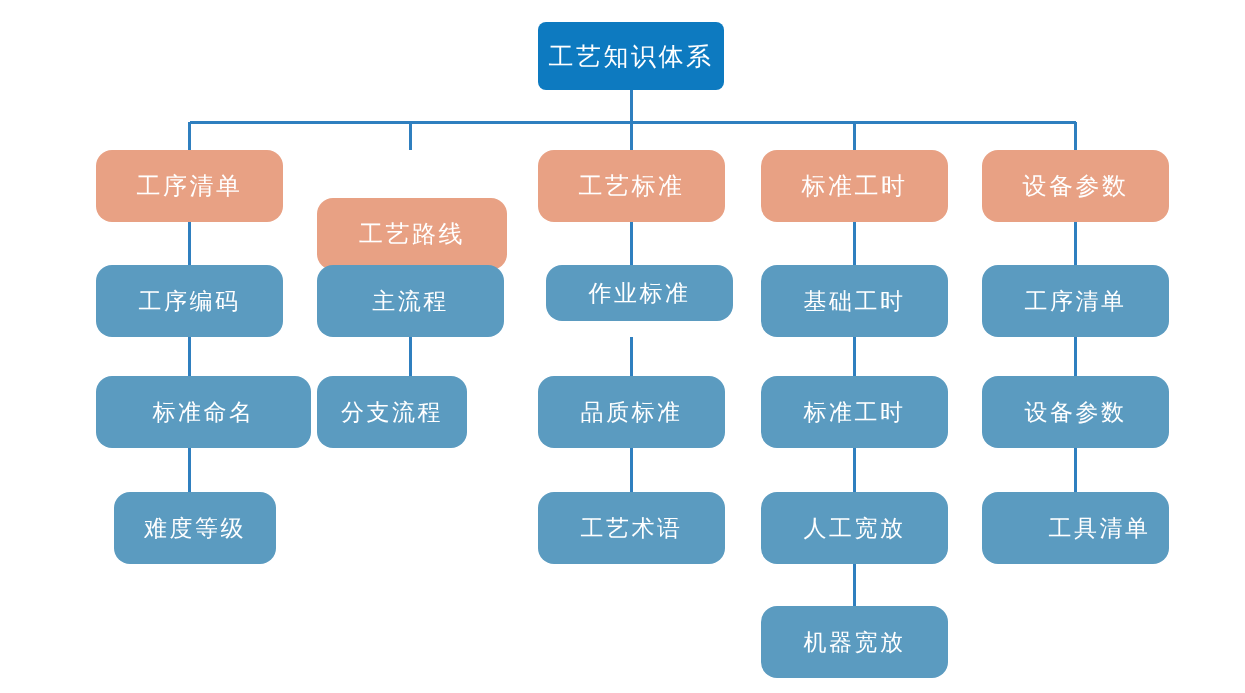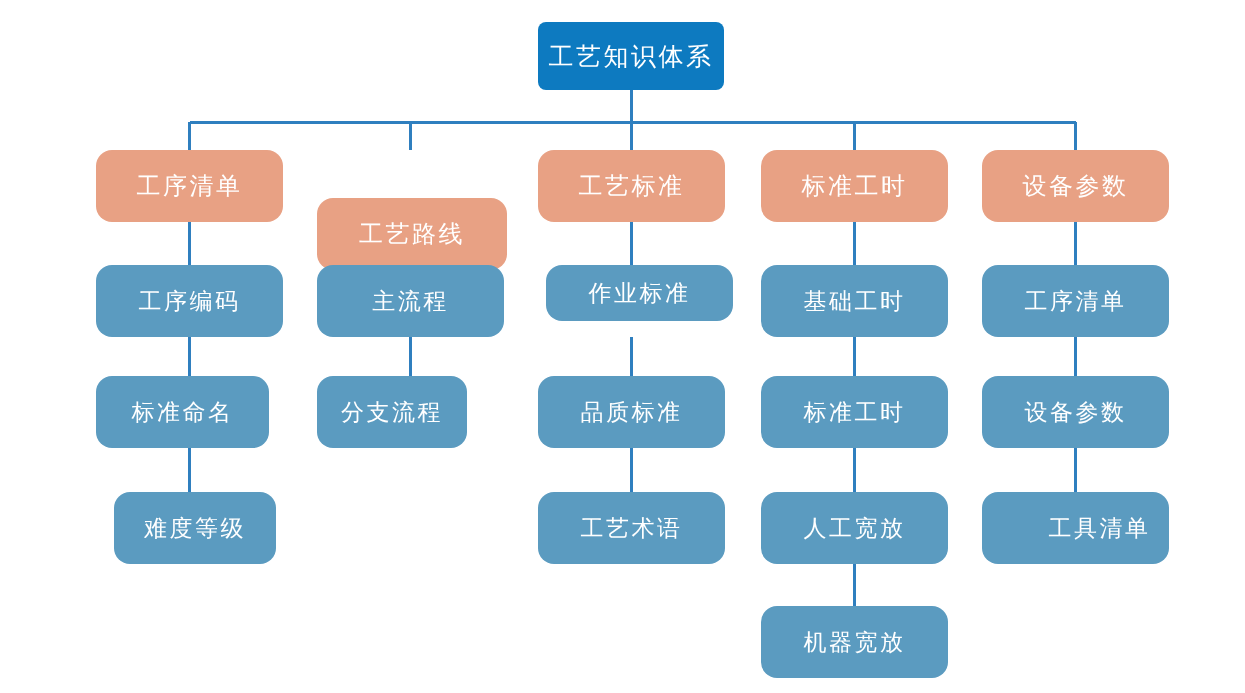--- a/index.html
+++ b/index.html
@@ -77,21 +77,21 @@
       <line x1="854.5" y1="448" x2="854.5" y2="492" stroke="#2F7FBF" stroke-width="3" shape-rendering="crispEdges"></line>
       <line x1="854.5" y1="564" x2="854.5" y2="606" stroke="#2F7FBF" stroke-width="3" shape-rendering="crispEdges"></line>
       <line x1="1075.5" y1="122" x2="1075.5" y2="150" stroke="#2F7FBF" stroke-width="3" shape-rendering="crispEdges"></line>
       <line x1="1075.5" y1="222" x2="1075.5" y2="265" stroke="#2F7FBF" stroke-width="3" shape-rendering="crispEdges"></line>
       <line x1="1075.5" y1="337" x2="1075.5" y2="376" stroke="#2F7FBF" stroke-width="3" shape-rendering="crispEdges"></line>
       <line x1="1075.5" y1="448" x2="1075.5" y2="492" stroke="#2F7FBF" stroke-width="3" shape-rendering="crispEdges"></line>
     </svg>
 <div class="node node-root" style="left: 538px; top: 22px; width: 186px; height: 68px;">工艺知识体系</div>
     <div class="node node-category" style="left: 96px; top: 150px; width: 187px; height: 72px;">工序清单</div>
     <div class="node node-leaf" style="left: 96px; top: 265px; width: 187px; height: 72px;">工序编码</div>
-    <div class="node node-leaf" style="left: 96px; top: 376px; width: 173px; height: 72px;">标准命名</div>
+    <div class="node node-leaf" style="left: 96px; top: 376px; width: 215px; height: 72px;">标准命名</div>
     <div class="node node-leaf" style="left: 96px; top: 492px; width: 162px; height: 72px; margin-left: 18px;">难度等级</div>
     <div class="node node-category" style="left: 317px; top: 150px; width: 190px; height: 72px; margin-top: 48px;">工艺路线</div>
     <div class="node node-leaf" style="left: 317px; top: 265px; width: 187px; height: 72px;">主流程</div>
     <div class="node node-leaf" style="left: 317px; top: 376px; width: 150px; height: 72px;">分支流程</div>
     <div class="node node-category" style="left: 538px; top: 150px; width: 187px; height: 72px;">工艺标准</div>
     <div class="node node-leaf" style="left: 546px; top: 265px; width: 187px; height: 56px;">作业标准</div>
     <div class="node node-leaf" style="left: 538px; top: 376px; width: 187px; height: 72px;">品质标准</div>
     <div class="node node-leaf" style="left: 538px; top: 492px; width: 187px; height: 72px;">工艺术语</div>
     <div class="node node-category" style="left: 761px; top: 150px; width: 187px; height: 72px;">标准工时</div>
     <div class="node node-leaf" style="left: 761px; top: 265px; width: 187px; height: 72px;">基础工时</div>

